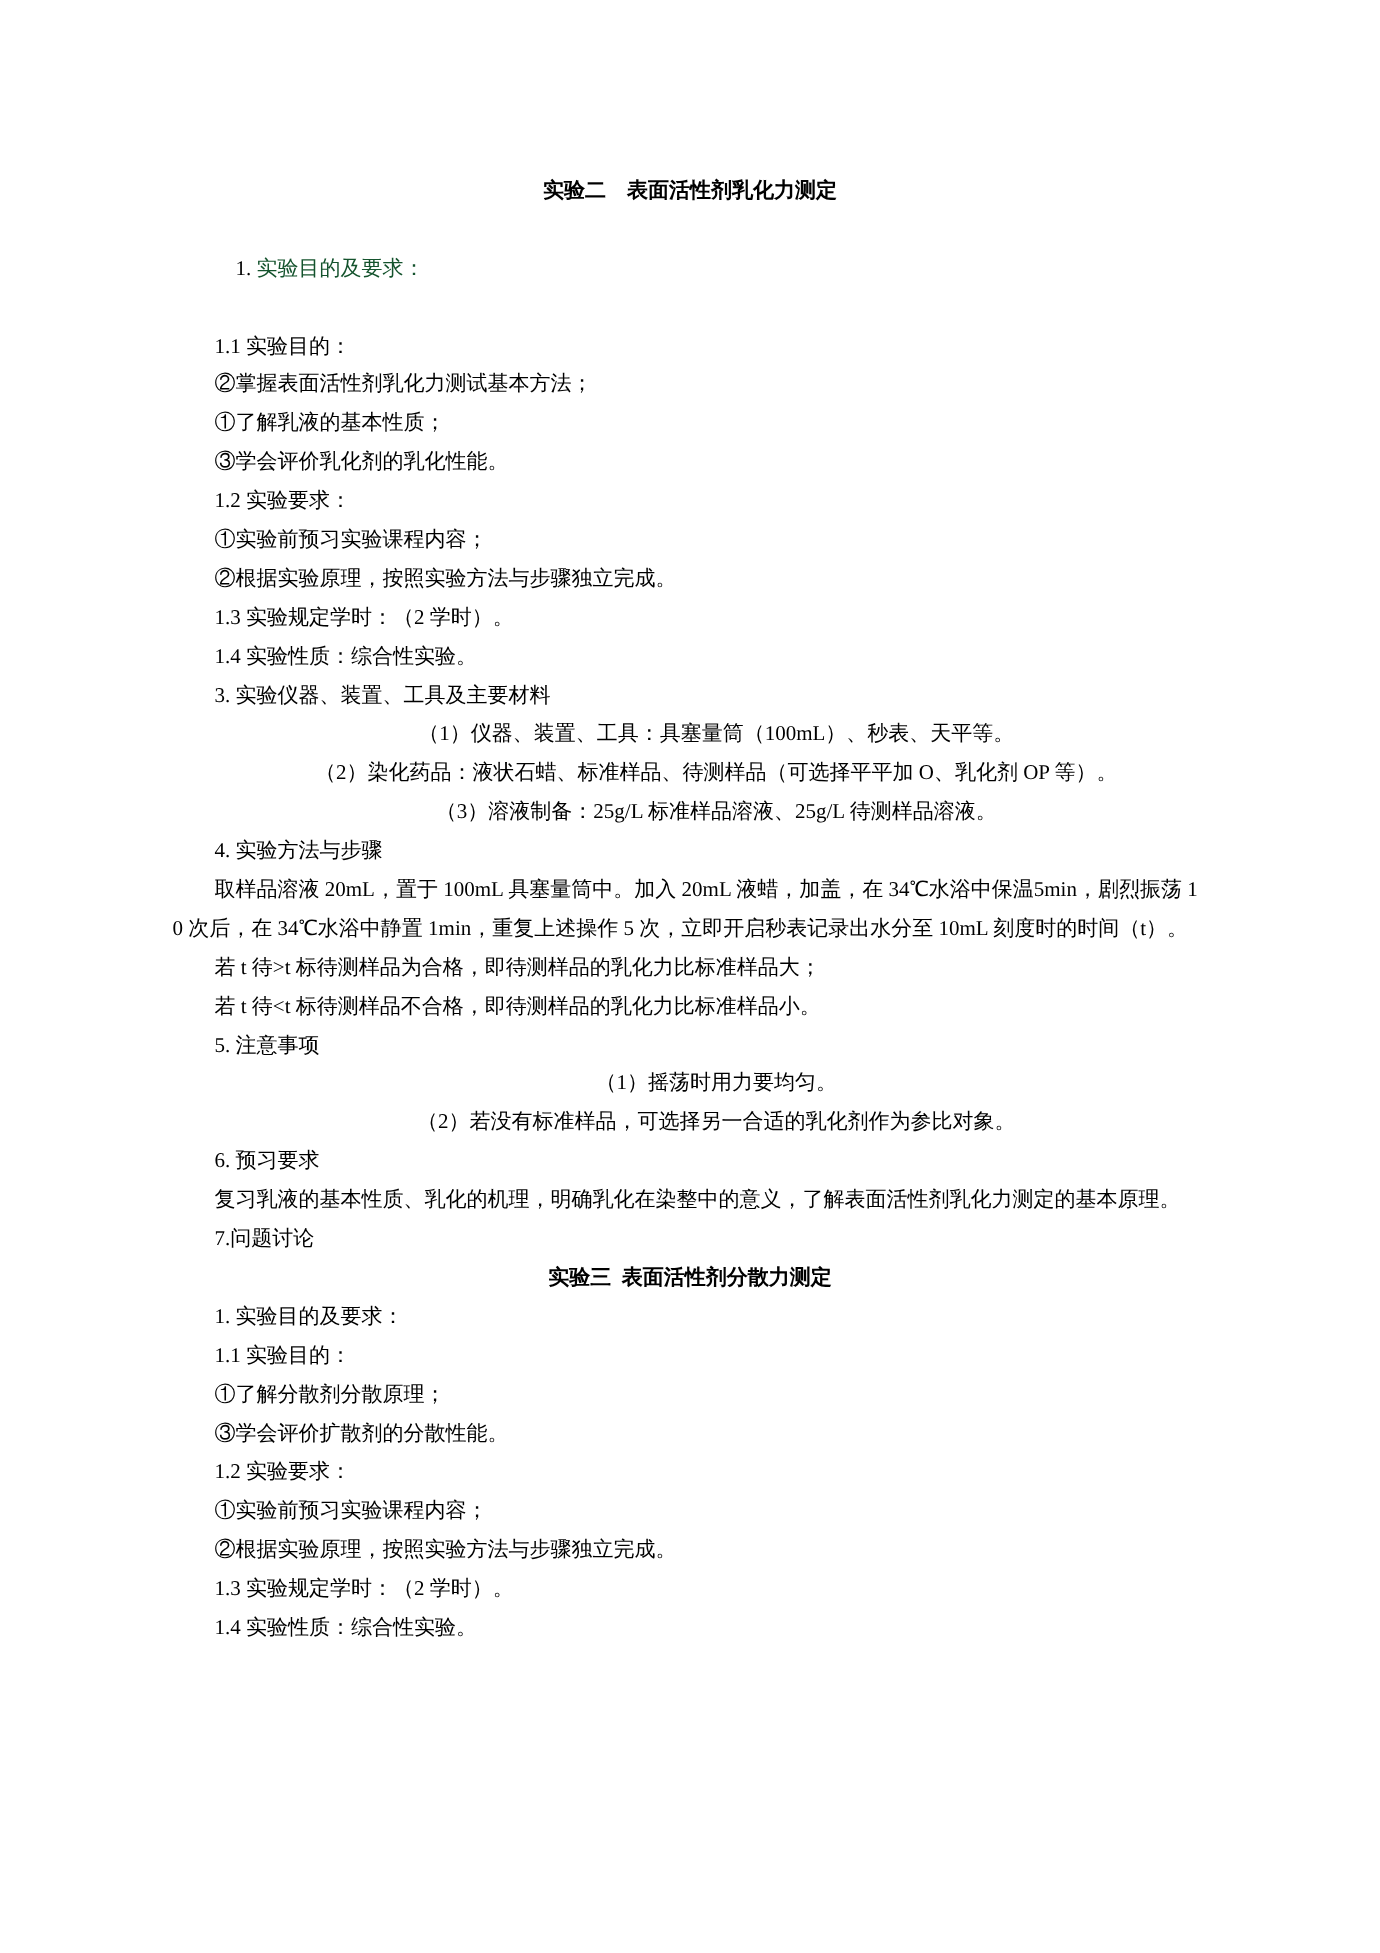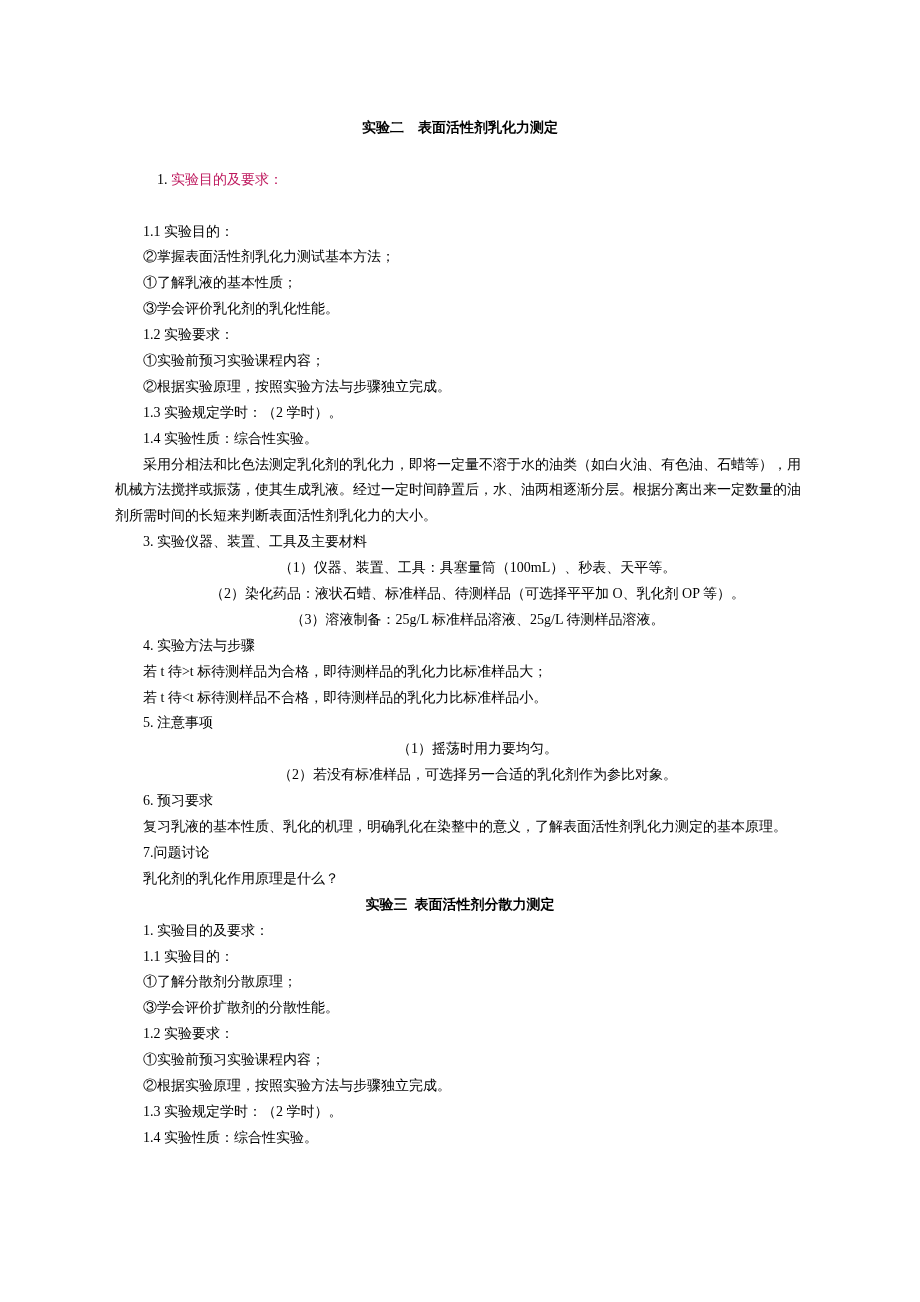--- a/index.html
+++ b/index.html
@@ -28,21 +28,21 @@
     padding-left: 2.5em;
     text-align: center;
   }
   .indent-2 {
     padding-left: 2em;
   }
   .para-indent {
     text-indent: 2em;
   }
   .blue {
-    color: #be185d;
+    color: #14532d;
   }
   .line {
     white-space: pre-wrap;
     word-break: break-all;
   }
 </style>
 </head>
 <body>
 
 <div class="page">
@@ -56,40 +56,39 @@
   <div class="line indent-1">1.1 实验目的：</div>
   <div class="line indent-1">②掌握表面活性剂乳化力测试基本方法；</div>
   <div class="line indent-1">①了解乳液的基本性质；</div>
   <div class="line indent-1">③学会评价乳化剂的乳化性能。</div>
   <div class="line indent-1">1.2 实验要求：</div>
   <div class="line indent-1">①实验前预习实验课程内容；</div>
   <div class="line indent-1">②根据实验原理，按照实验方法与步骤独立完成。</div>
   <div class="line indent-1">1.3 实验规定学时：（2 学时）。</div>
   <div class="line indent-1">1.4 实验性质：综合性实验。</div>
 
-  <div class="line para-indent">采用分相法和比色法测定乳化剂的乳化力，即将一定量不溶于水的油类（如白火油、有色油、石蜡等），用机械方法搅拌或振荡，使其生成乳液。经过一定时间静置后，水、油两相逐渐分层。根据分离出来一定数量的油剂所需时间的长短来判断表面活性剂乳化力的大小。</div>
 
   <div class="line indent-1">3. 实验仪器、装置、工具及主要材料</div>
   <div class="line indent-1half">（1）仪器、装置、工具：具塞量筒（100mL）、秒表、天平等。</div>
   <div class="line indent-1half">（2）染化药品：液状石蜡、标准样品、待测样品（可选择平平加 O、乳化剂 OP 等）。</div>
   <div class="line indent-1half">（3）溶液制备：25g/L 标准样品溶液、25g/L 待测样品溶液。</div>
 
   <div class="line indent-1">4. 实验方法与步骤</div>
+  <div class="line para-indent">取样品溶液 20mL，置于 100mL 具塞量筒中。加入 20mL 液蜡，加盖，在 34℃水浴中保温5min，剧烈振荡 10 次后，在 34℃水浴中静置 1min，重复上述操作 5 次，立即开启秒表记录出水分至 10mL 刻度时的时间（t）。</div>
   <div class="line indent-2">若 t 待&gt;t 标待测样品为合格，即待测样品的乳化力比标准样品大；</div>
   <div class="line indent-2">若 t 待&lt;t 标待测样品不合格，即待测样品的乳化力比标准样品小。</div>
 
   <div class="line indent-1">5. 注意事项</div>
   <div class="line indent-1half">（1）摇荡时用力要均匀。</div>
   <div class="line indent-1half">（2）若没有标准样品，可选择另一合适的乳化剂作为参比对象。</div>
 
   <div class="line indent-1">6. 预习要求</div>
   <div class="line para-indent">复习乳液的基本性质、乳化的机理，明确乳化在染整中的意义，了解表面活性剂乳化力测定的基本原理。</div>
 
   <div class="line indent-1">7.问题讨论</div>
-  <div class="line indent-1">乳化剂的乳化作用原理是什么？</div>
 
   <div class="line heading">实验三  表面活性剂分散力测定</div>
 
   <div class="line indent-1">1. 实验目的及要求：</div>
   <div class="line indent-1">1.1 实验目的：</div>
   <div class="line indent-1">①了解分散剂分散原理；</div>
   <div class="line indent-1">③学会评价扩散剂的分散性能。</div>
   <div class="line indent-1">1.2 实验要求：</div>
   <div class="line indent-1">①实验前预习实验课程内容；</div>
   <div class="line indent-1">②根据实验原理，按照实验方法与步骤独立完成。</div>

